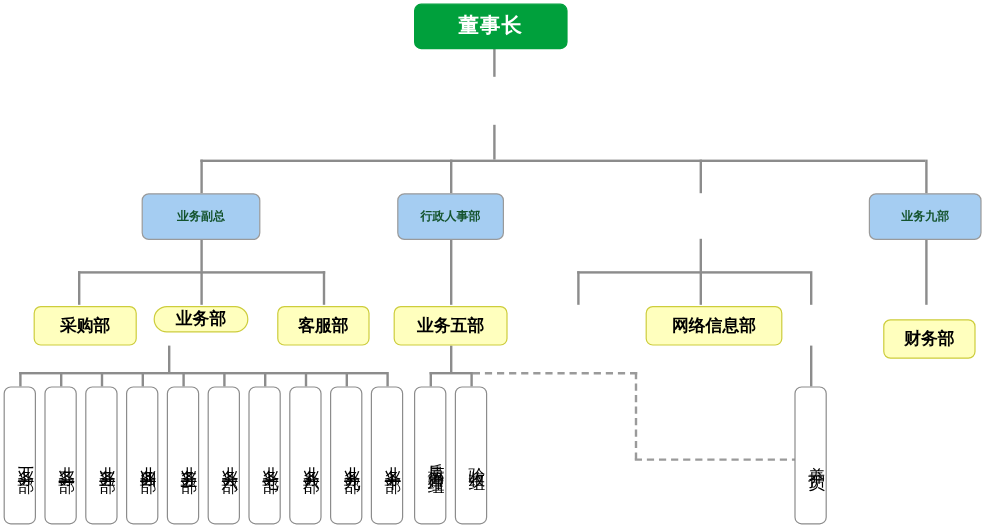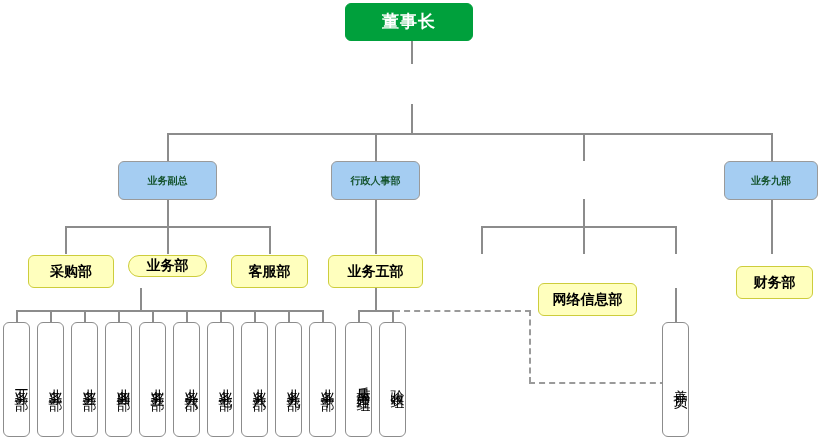--- a/index.html
+++ b/index.html
@@ -160,21 +160,21 @@
 
   <div class="node yellow" style="left:28px; top:255px; width:86px; height:33px;">采购部</div>
 
   <div class="node yellow" style="left:128px; top:255px; width:79px; height:22px;border-radius:16px;">业务部</div>
 
   <div class="node yellow" style="left:231px; top:255px; width:77px; height:33px;">客服部</div>
 
   <div class="node yellow" style="left:328px; top:255px; width:95px; height:33px;">业务五部</div>
 
 
-  <div class="node yellow" style="left:538px; top:255px; width:99px; height:33px;margin-top:28px;">网络信息部</div>
+  <div class="node yellow" style="left:538px; top:255px; width:114px; height:33px;">网络信息部</div>
 
 
   <div class="node yellow" style="left:736px; top:266px; width:77px; height:33px;">财务部</div>
 
   <div class="node white vert" style="left:3px; top:322px; width:27px; height:115px;">业务一部</div>
 
   <div class="node white vert" style="left:37px; top:322px; width:27px; height:115px;">业务二部</div>
 
   <div class="node white vert" style="left:71px; top:322px; width:27px; height:115px;">业务三部</div>
 

